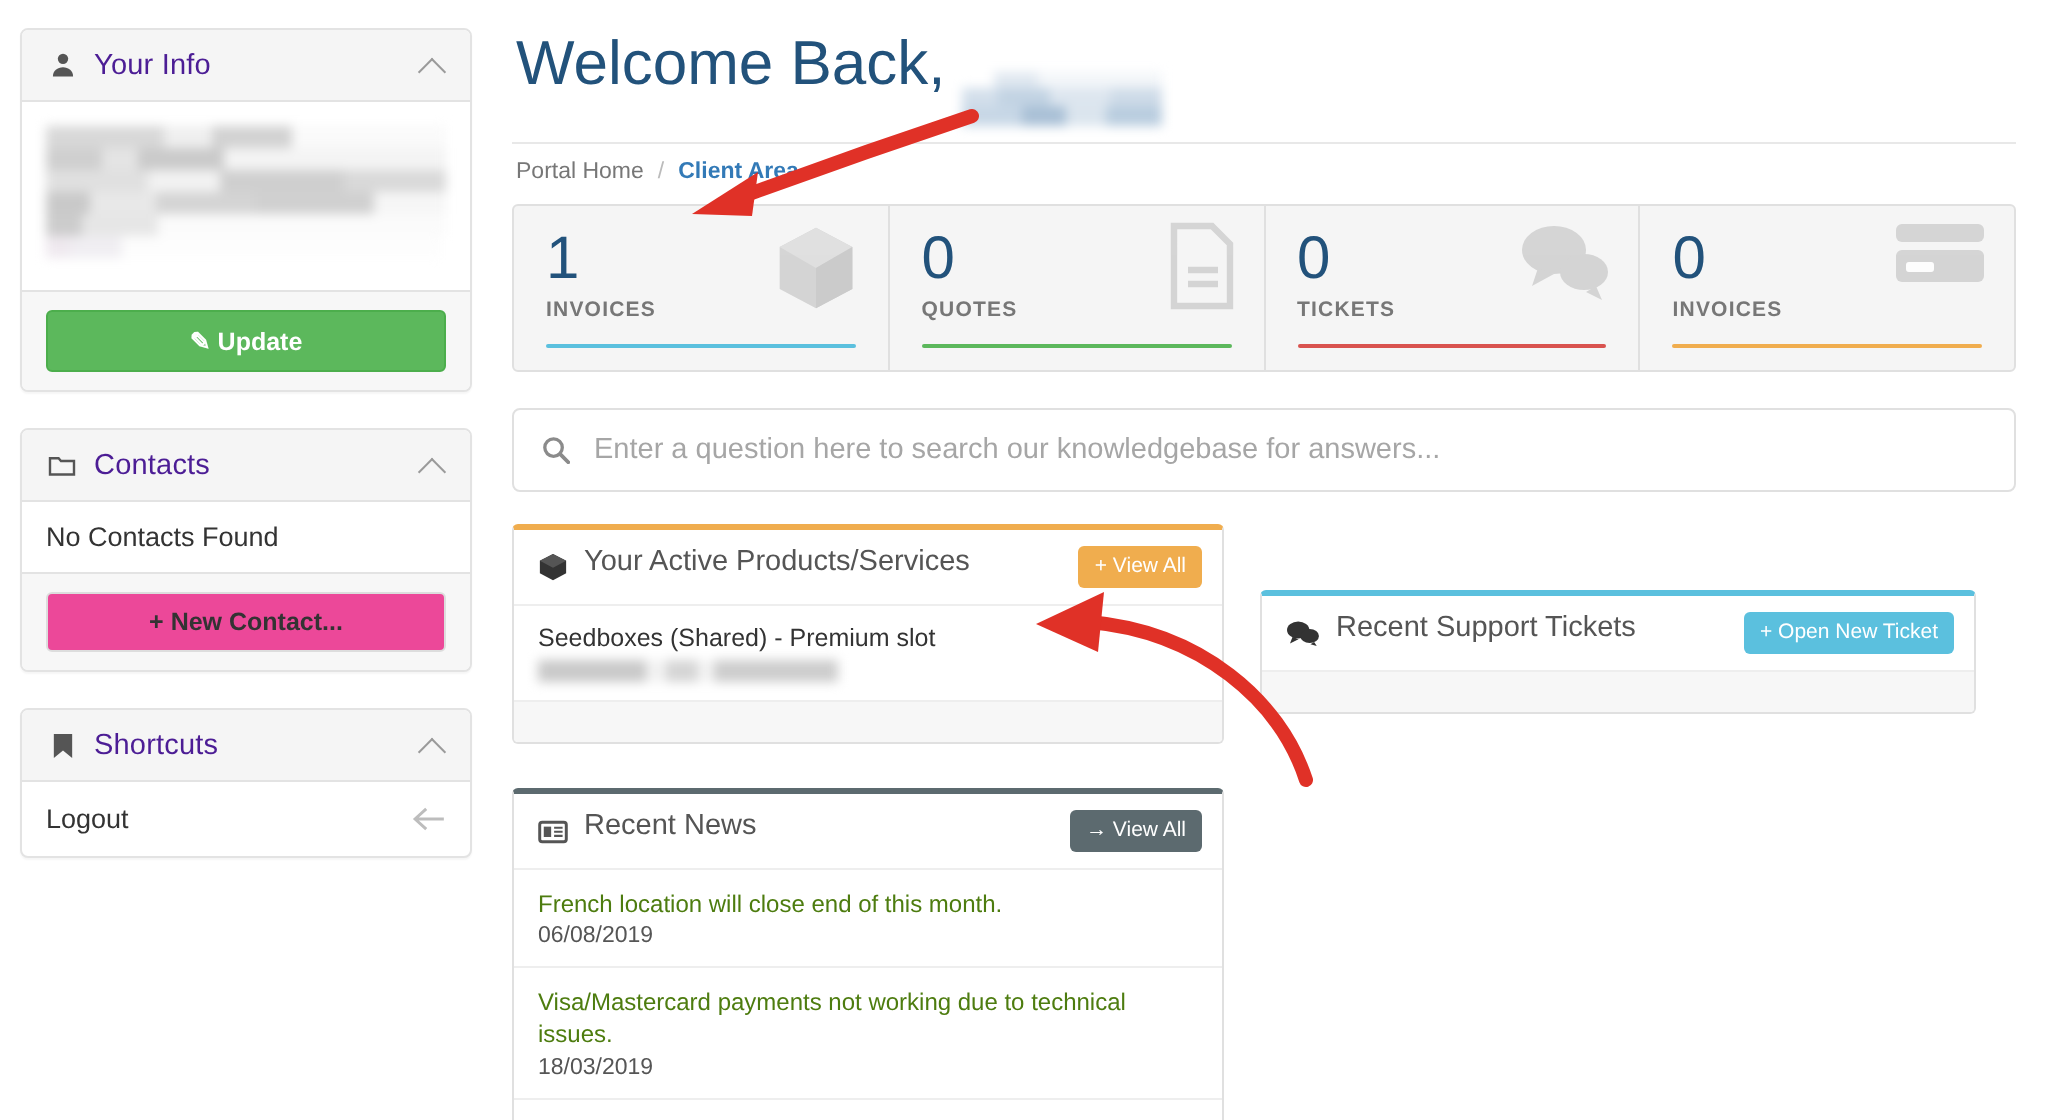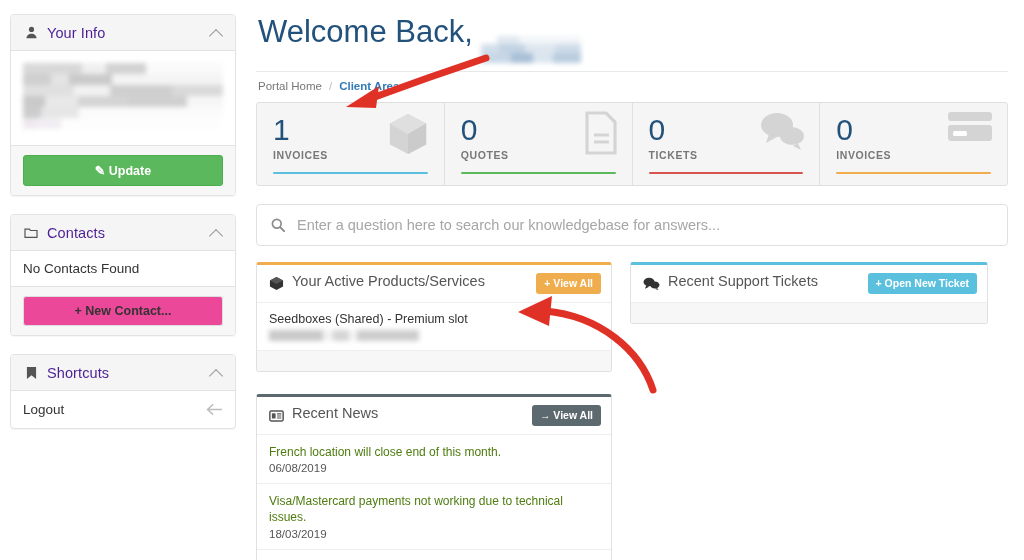--- a/index.html
+++ b/index.html
@@ -249,21 +249,21 @@
   .search-wrap input::placeholder { color: #a6a6a6; }
 
   
   .content-cols {
     display: flex;
     gap: 18px;
     margin-top: 16px;
     align-items: flex-start;
   }
   .col-left { width: 356px; }
-  .col-right { width: 358px; }
+  .col-right { width: 358px; margin-top: 33px; }
 
   .cpanel {
     background: #fff;
     border: 1px solid #e0e0e0;
     border-radius: 3px;
     margin-bottom: 22px;
   }
   .cpanel.top-orange { border-top: 3px solid #f0ad4e; }
   .cpanel.top-blue   { border-top: 3px solid #5bc0de; }
   .cpanel.top-dark   { border-top: 3px solid #5c6a6f; }
@@ -281,21 +281,21 @@
     flex: 1;
   }
 
   .pill {
     font-size: 10.5px;
     color: #fff;
     border-radius: 3px;
     padding: 4px 8px;
     cursor: pointer;
     white-space: nowrap;
-    font-weight: bold;
+    font-weight: normal;
   }
   .pill-orange { background: #f0ad4e; }
   .pill-blue   { background: #5bc0de; }
   .pill-dark   { background: #5c6a6f; }
 
   .cp-row {
     padding: 9px 12px;
     border-bottom: 1px solid #eee;
     font-size: 12.5px;
     color: #444;

